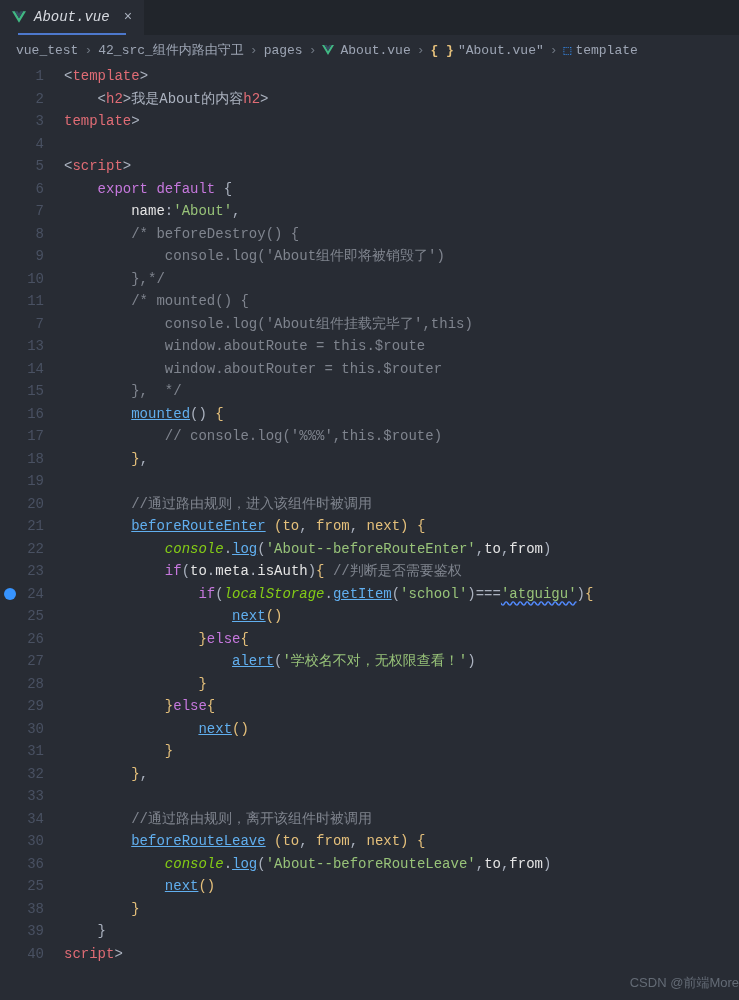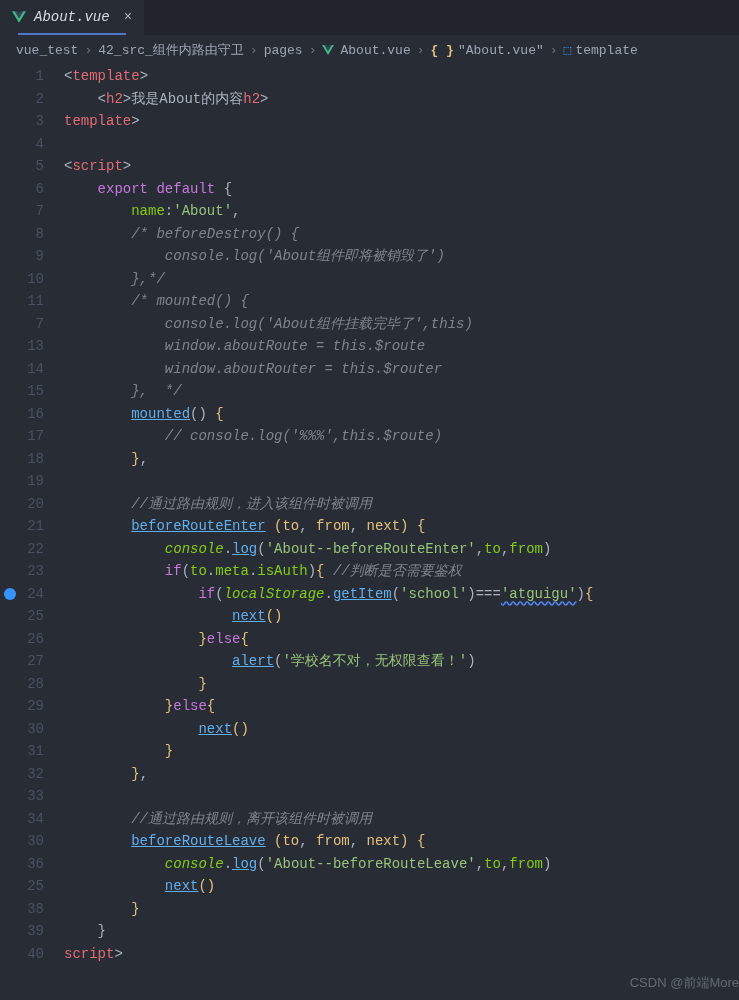--- a/index.html
+++ b/index.html
@@ -85,24 +85,24 @@
   font-style: normal;
 }
 .brace-icon { color: #e5c07b; font-weight: bold; font-style: normal; }
 .tmpl-icon { color: #3794ff; font-style: normal; }
 
 .c-tag { color: #e06c75; }
 .c-abrk { color: #abb2bf; }
 .c-punc { color: #abb2bf; }
 .c-kw { color: #c678dd; }
 .c-str { color: #98c379; }
-.c-prop { color: #84cc16; margin-top: 20px; }
+.c-prop { color: #e5e5e5; margin-top: 20px; }
 .c-fn { color: #61afef; text-decoration: underline; }
 .c-param { color: #e5c07b; }
-.c-cmt { color: #7f848e; font-style: italic; }
+.c-cmt { color: #7f848e; }
 .c-this { color: #84cc16; font-style: italic; }
 .c-yellow { color: #e5c07b; }
 .c-underline { text-decoration: underline wavy #528bff; text-underline-offset: 3px; }
 .watermark {
   position: absolute;
   right: 0;
   bottom: 8px;
   color: #6e7681;
   font-size: 13px;
   opacity: 0.85;

